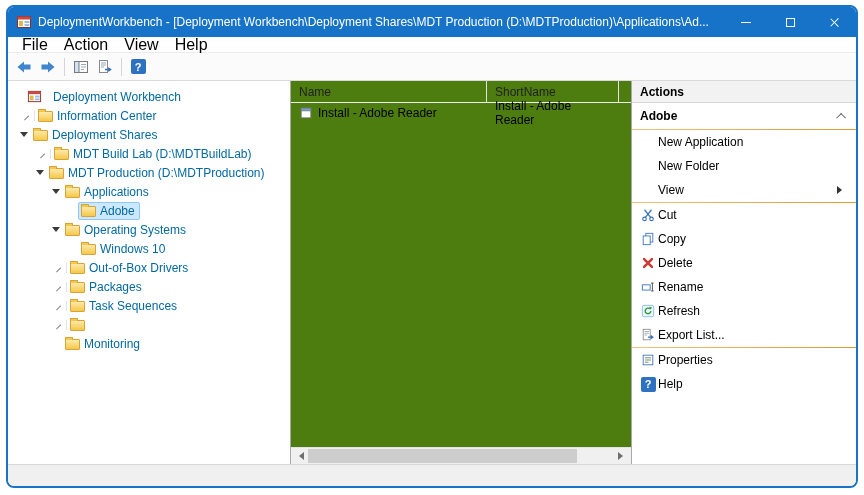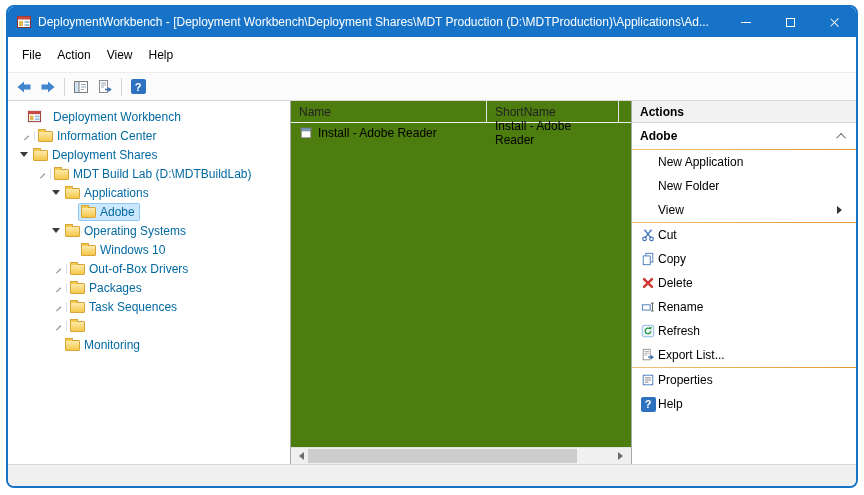--- a/index.html
+++ b/index.html
@@ -12,21 +12,21 @@
   .title{ font-size:12px; white-space:nowrap; overflow:hidden; flex:1; }
   .win-controls{ display:flex; height:100%; margin-left:8px; }
   .wc{ width:44px; height:100%; display:flex; align-items:center; justify-content:center; cursor:default; }
   .min-glyph{ width:10px; height:1px; background:#fff; }
   .max-glyph{ width:9px; height:9px; border:1px solid #fff; }
   .close-glyph{ position:relative; width:11px; height:11px; }
   .close-glyph::before,.close-glyph::after{ content:""; position:absolute; left:5px; top:0; width:1.4px; height:11px; background:#fff; }
   .close-glyph::before{ transform:rotate(45deg);} .close-glyph::after{ transform:rotate(-45deg);}
 
   
-  .menubar{ height:36px; background:#fff; display:flex; align-items:center; padding-left:6px; font-size:12px; border-bottom:1px solid #ececec; flex:none; }
+  .menubar{ height:16px; background:#fff; display:flex; align-items:center; padding-left:6px; font-size:16px; border-bottom:1px solid #ececec; flex:none; }
   .menu-item{ padding:3px 8px; }
   .toolbar{ height:28px; background:#fbfbfb; display:flex; align-items:center; padding-left:4px; border-bottom:1px solid #d9d9d9; flex:none; }
   .tbtn{ width:24px; height:24px; display:flex; align-items:center; justify-content:center; }
   .tsep{ width:1px; height:18px; background:#d5d5d5; margin:0 4px; }
   .help-badge{ width:15px; height:15px; background:#2f71c1; color:#fff; border-radius:2px; font-size:11px; font-weight:bold; display:flex; align-items:center; justify-content:center; }
 
   
   .main{ flex:1; display:flex; min-height:0; }
   .tree-pane{ width:283px; flex:none; border-right:1px solid #a9a9a9; padding-top:6px; overflow:hidden; background:#fff; }
   .trow{ display:flex; align-items:center; height:19px; font-size:12px; color:#0369a1; }
@@ -166,20 +166,27 @@
             <span>Deployment Shares</span>
           </span>
       </div>
       <div class="trow lvl2">
         <span class="arrow col"></span>
         <span class="row-body">
             <span class="folder"></span>
             <span>MDT Build Lab (D:\MDTBuildLab)</span>
           </span>
       </div>
+      <div class="trow lvl2">
+        <span class="arrow exp"></span>
+        <span class="row-body">
+            <span class="folder"></span>
+            <span>MDT Production (D:\MDTProduction)</span>
+          </span>
+      </div>
       <div class="trow lvl3">
         <span class="arrow exp"></span>
         <span class="row-body">
             <span class="folder"></span>
             <span>Applications</span>
           </span>
       </div>
       <div class="trow lvl4 sel">
         <span class="arrow"></span>
         <span class="row-body">

